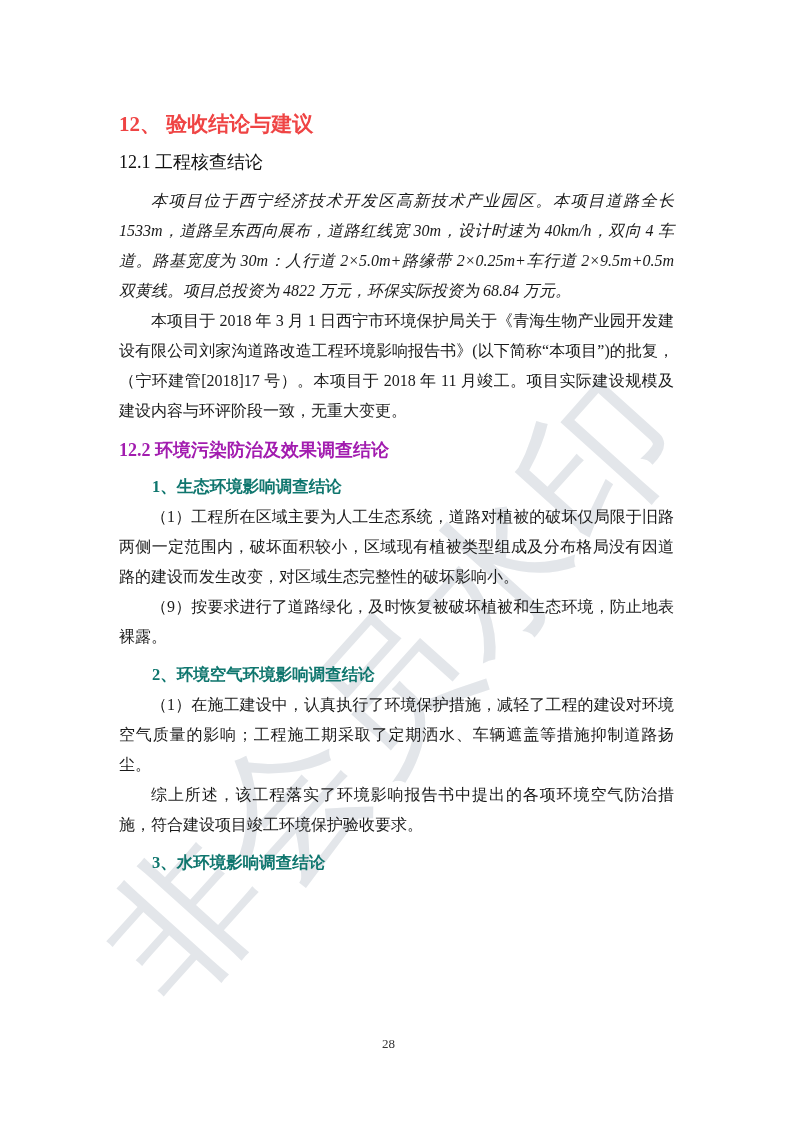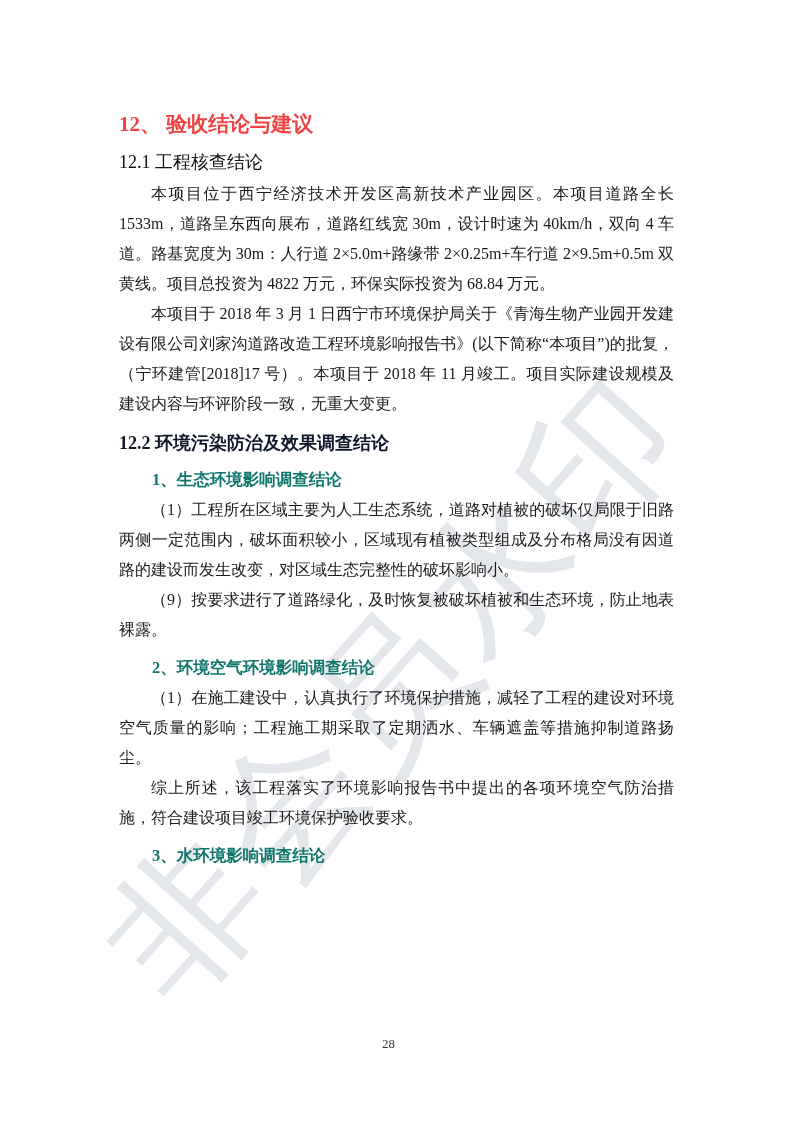--- a/index.html
+++ b/index.html
@@ -42,40 +42,40 @@
     font-size: 18px;
     line-height: 24px;
     font-weight: normal;
     color: #111;
   }
   h2.section-mid {
     margin: 12px 0 0 0;
     font-size: 18px;
     line-height: 24px;
     font-weight: bold;
-    color: #0f172a;
+    color: #a21caf;
   }
   .sub-heading {
     margin: 8px 0 0 0;
     font-size: 16.5px;
     line-height: 30px;
     font-weight: bold;
     text-indent: 2em;
     color: #0f766e;
   }
   .sub-heading.first { margin-top: 10px; }
   p.body {
     margin: 0;
     font-size: 16px;
     line-height: 30px;
     text-align: justify;
     text-indent: 2em;
     color: #1a1a1a;
   }
-  p.body.first-of-section { margin-top: 5px; }
+  p.body.first-of-section { margin-top: 12px; font-style: italic; }
   .page-number {
     position: absolute;
     left: 0;
     right: 16px;
     top: 1036px;
     text-align: center;
     font-size: 13px;
     color: #333;
     z-index: 1;
   }

